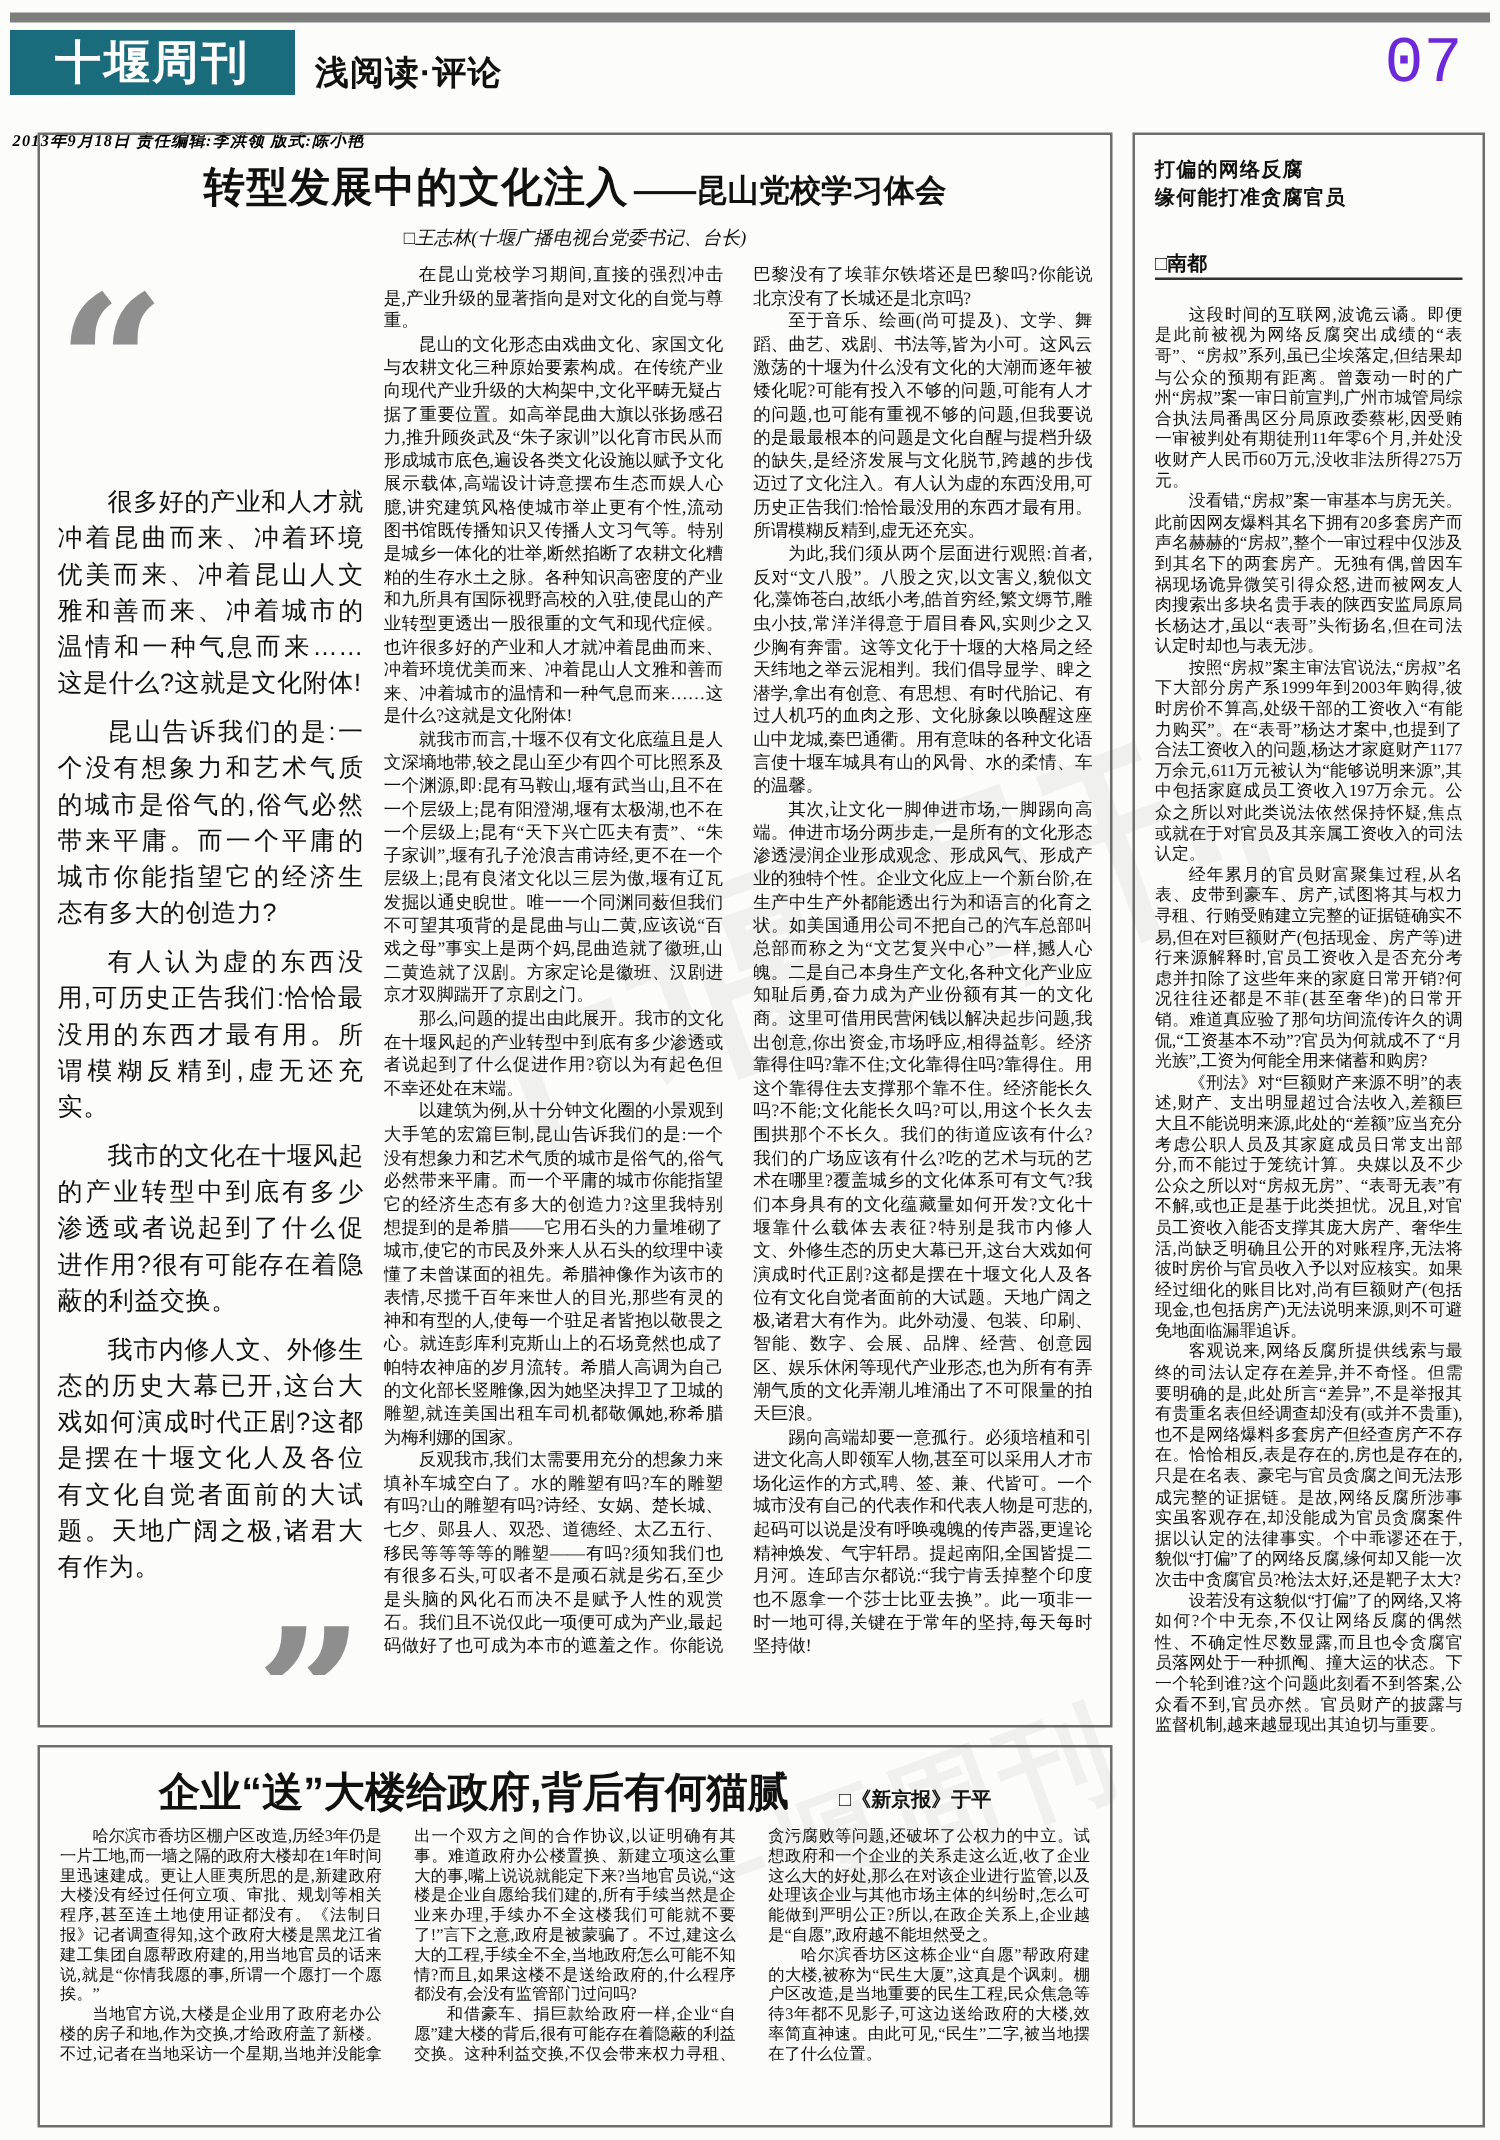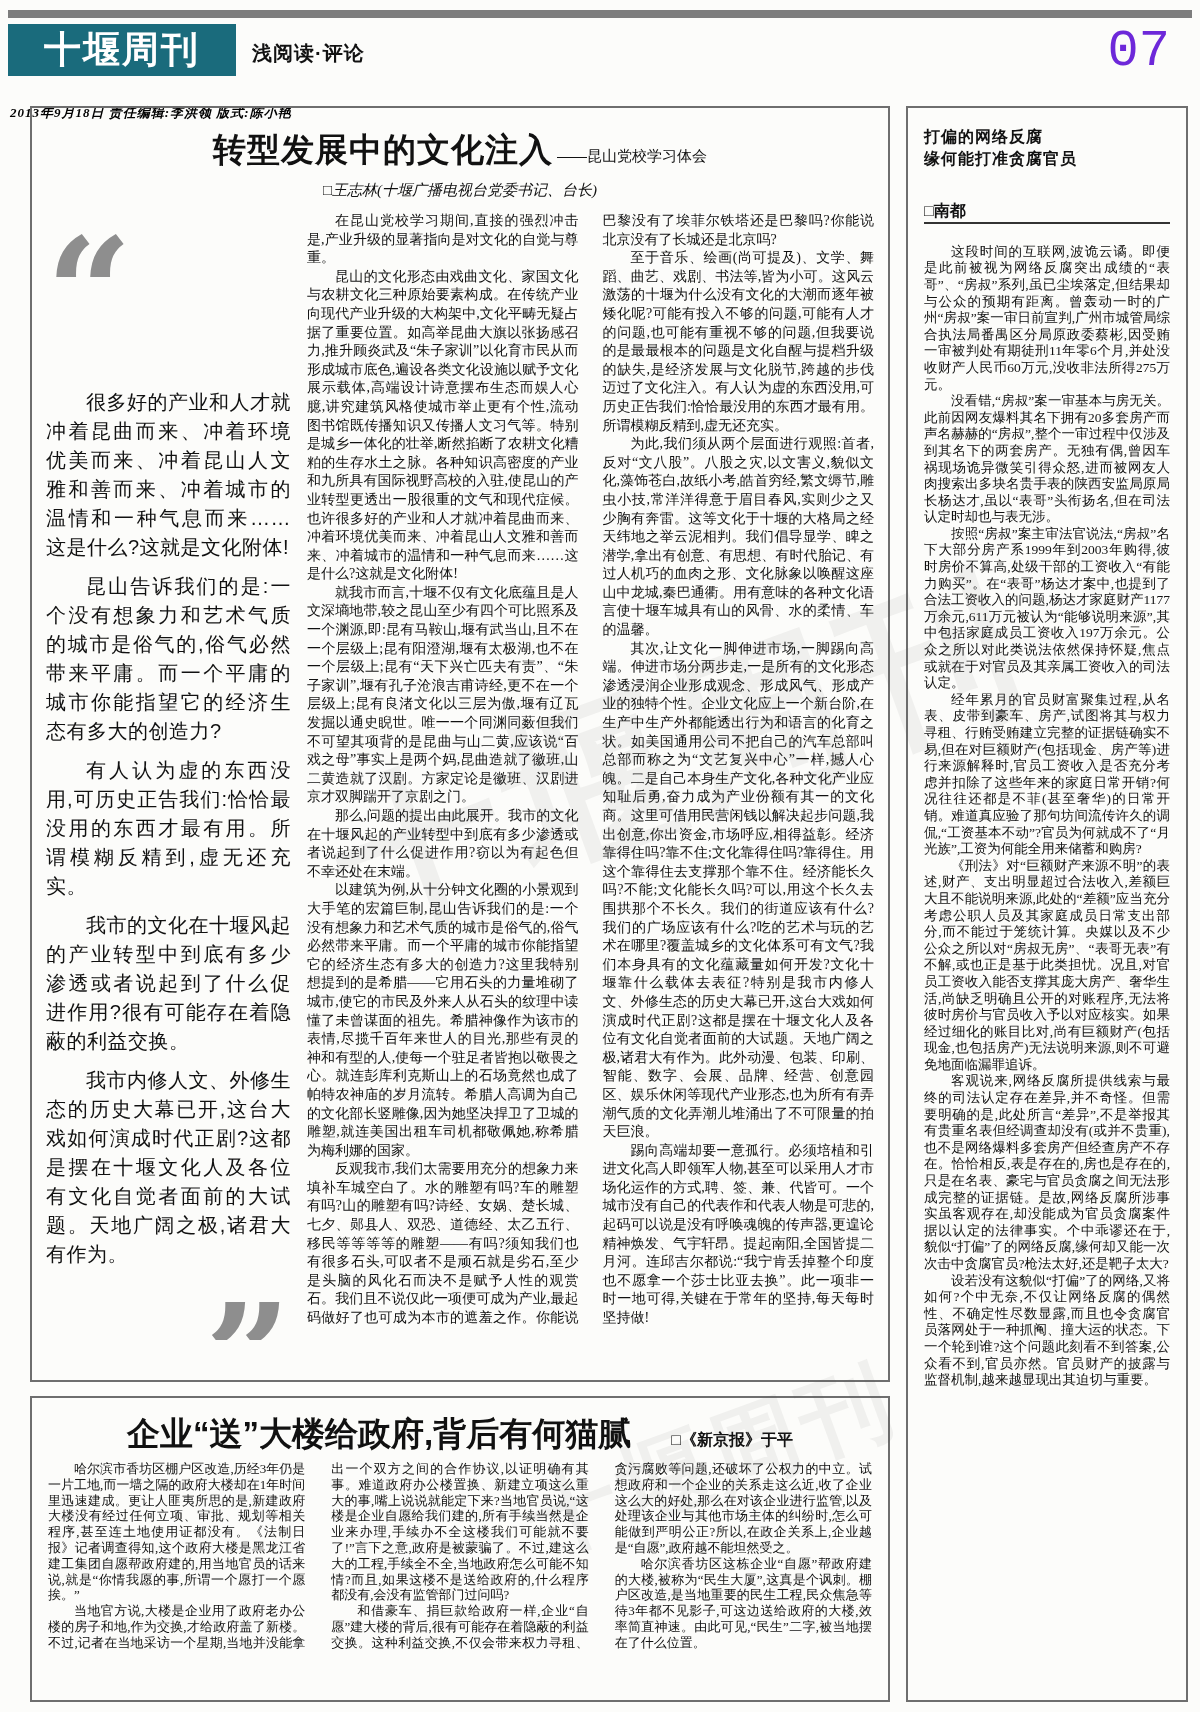--- a/index.html
+++ b/index.html
@@ -14,21 +14,21 @@
     position:absolute; left:8px; top:24px; width:228px; height:52px;
     display:flex; align-items:center; justify-content:center;
   }
   .masthead-box span {
     color:#fff; font-family:"Liberation Sans","DejaVu Sans",sans-serif;
     font-weight:bold; font-size:37px; letter-spacing:2px; white-space:nowrap;
   }
   .section-title {
     position:absolute; left:252px; top:40px;
     font-family:"Liberation Sans","DejaVu Sans",sans-serif;
-    font-weight:bold; font-size:20px; letter-spacing:1px;
+    font-weight:bold; font-size:27px; letter-spacing:1px;
   }
   .page-number {
     position:absolute; right:30px; top:22px; font-size:52px; color:#6d28d9;
     font-family:Liberation Mono, monospace; font-weight:400;
   }
   .dateline {
     position:absolute; left:10px; top:84px; font-size:13px; font-weight:bold;
     font-style:italic; letter-spacing:1px; color:#000;margin-top:20px;
   }
   
@@ -44,22 +44,22 @@
     position:absolute; left:30px; top:1396px; width:860px; height:306px;
     border:2px solid #6e6e6e; padding:8px 16px; overflow:hidden;
   }
   
   .m-title-row { text-align:center; margin-top:12px; white-space:nowrap; }
   .m-title {
     font-family:"Liberation Sans","DejaVu Sans",sans-serif; font-weight:bold;
     font-size:33px; letter-spacing:1px;
   }
   .m-subtitle {
-    font-family:"Liberation Sans","DejaVu Sans",sans-serif; font-weight:normal;
-    font-size:15px; margin-left:4px;
+    font-family:"Liberation Sans","DejaVu Sans",sans-serif; font-weight:bold;
+    font-size:25px; margin-left:4px;
   }
   .m-byline { text-align:center; font-size:15px; font-style:italic; margin-top:8px; }
   .m-content { display:flex; gap:16px; margin-top:12px; height:1128px; overflow:hidden; }
   .quote-col { width:245px; flex:none; padding-top:24px;
     font-family:"Liberation Sans","DejaVu Sans",sans-serif; }
   .q-mark {
     font-family:"DejaVu Serif","Liberation Serif",serif; font-weight:bold;
     font-size:150px; line-height:0.75; height:118px; overflow:visible;
   }
   .q-open { text-align:left; }

